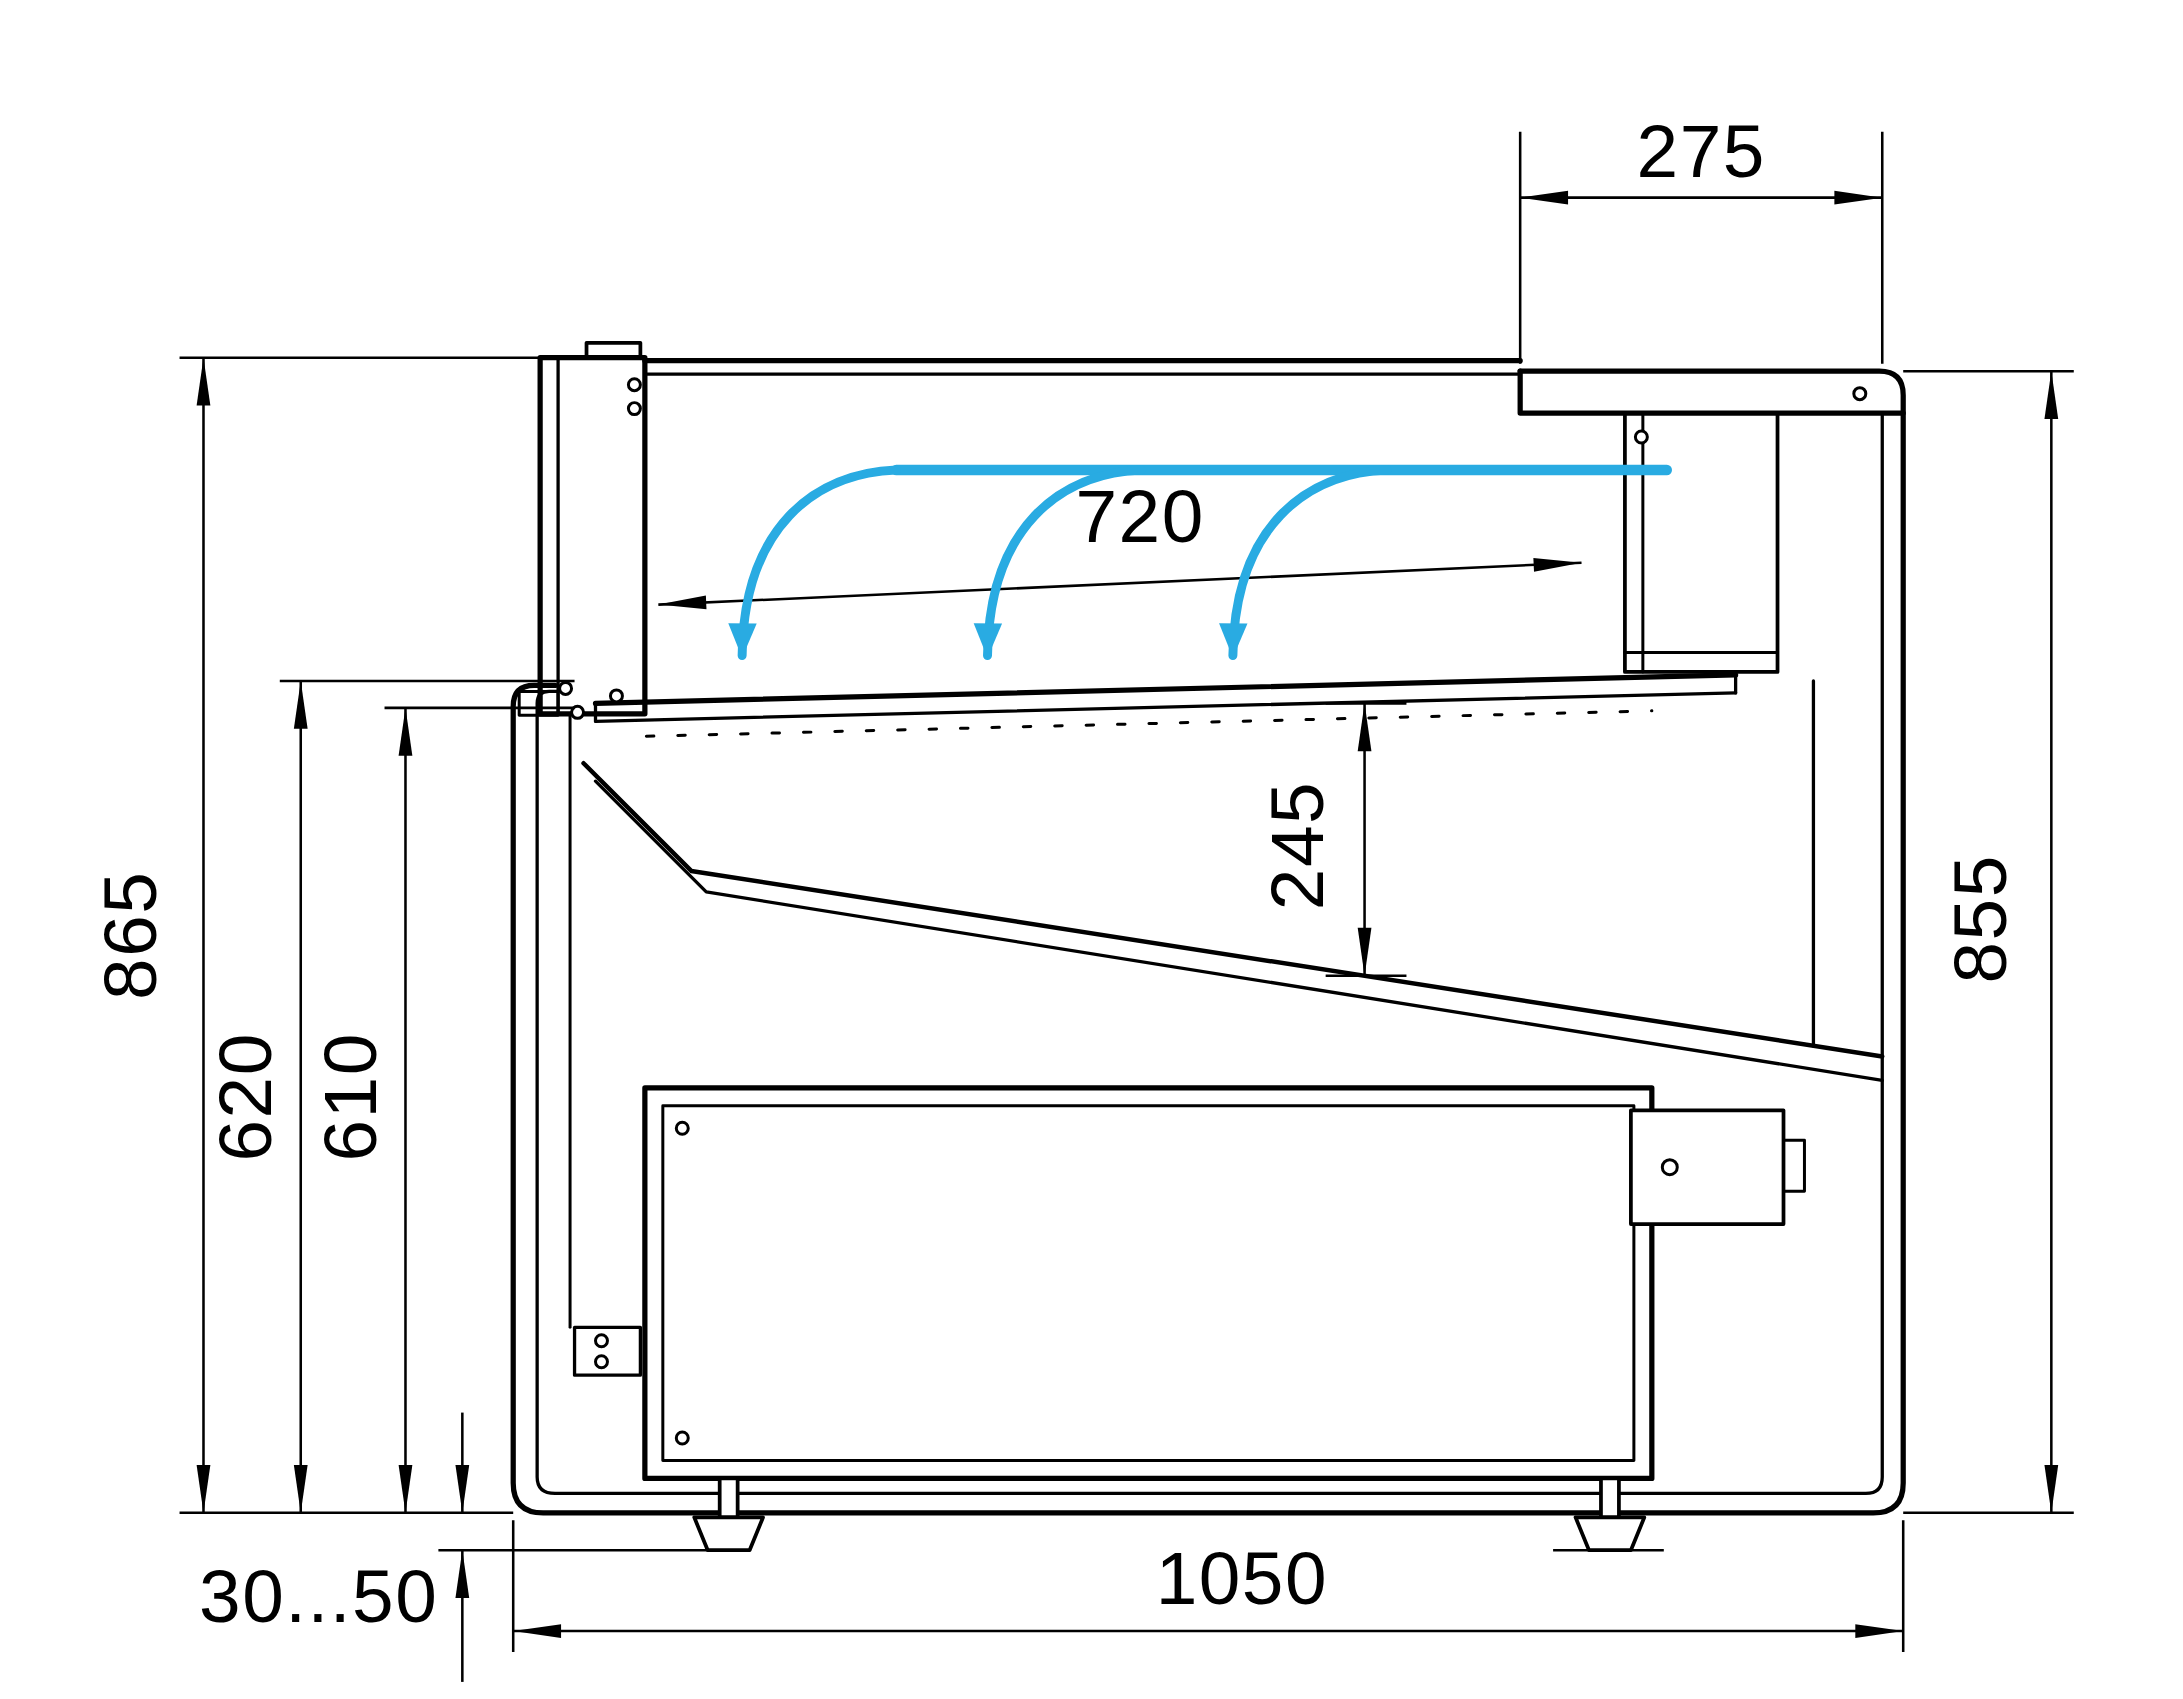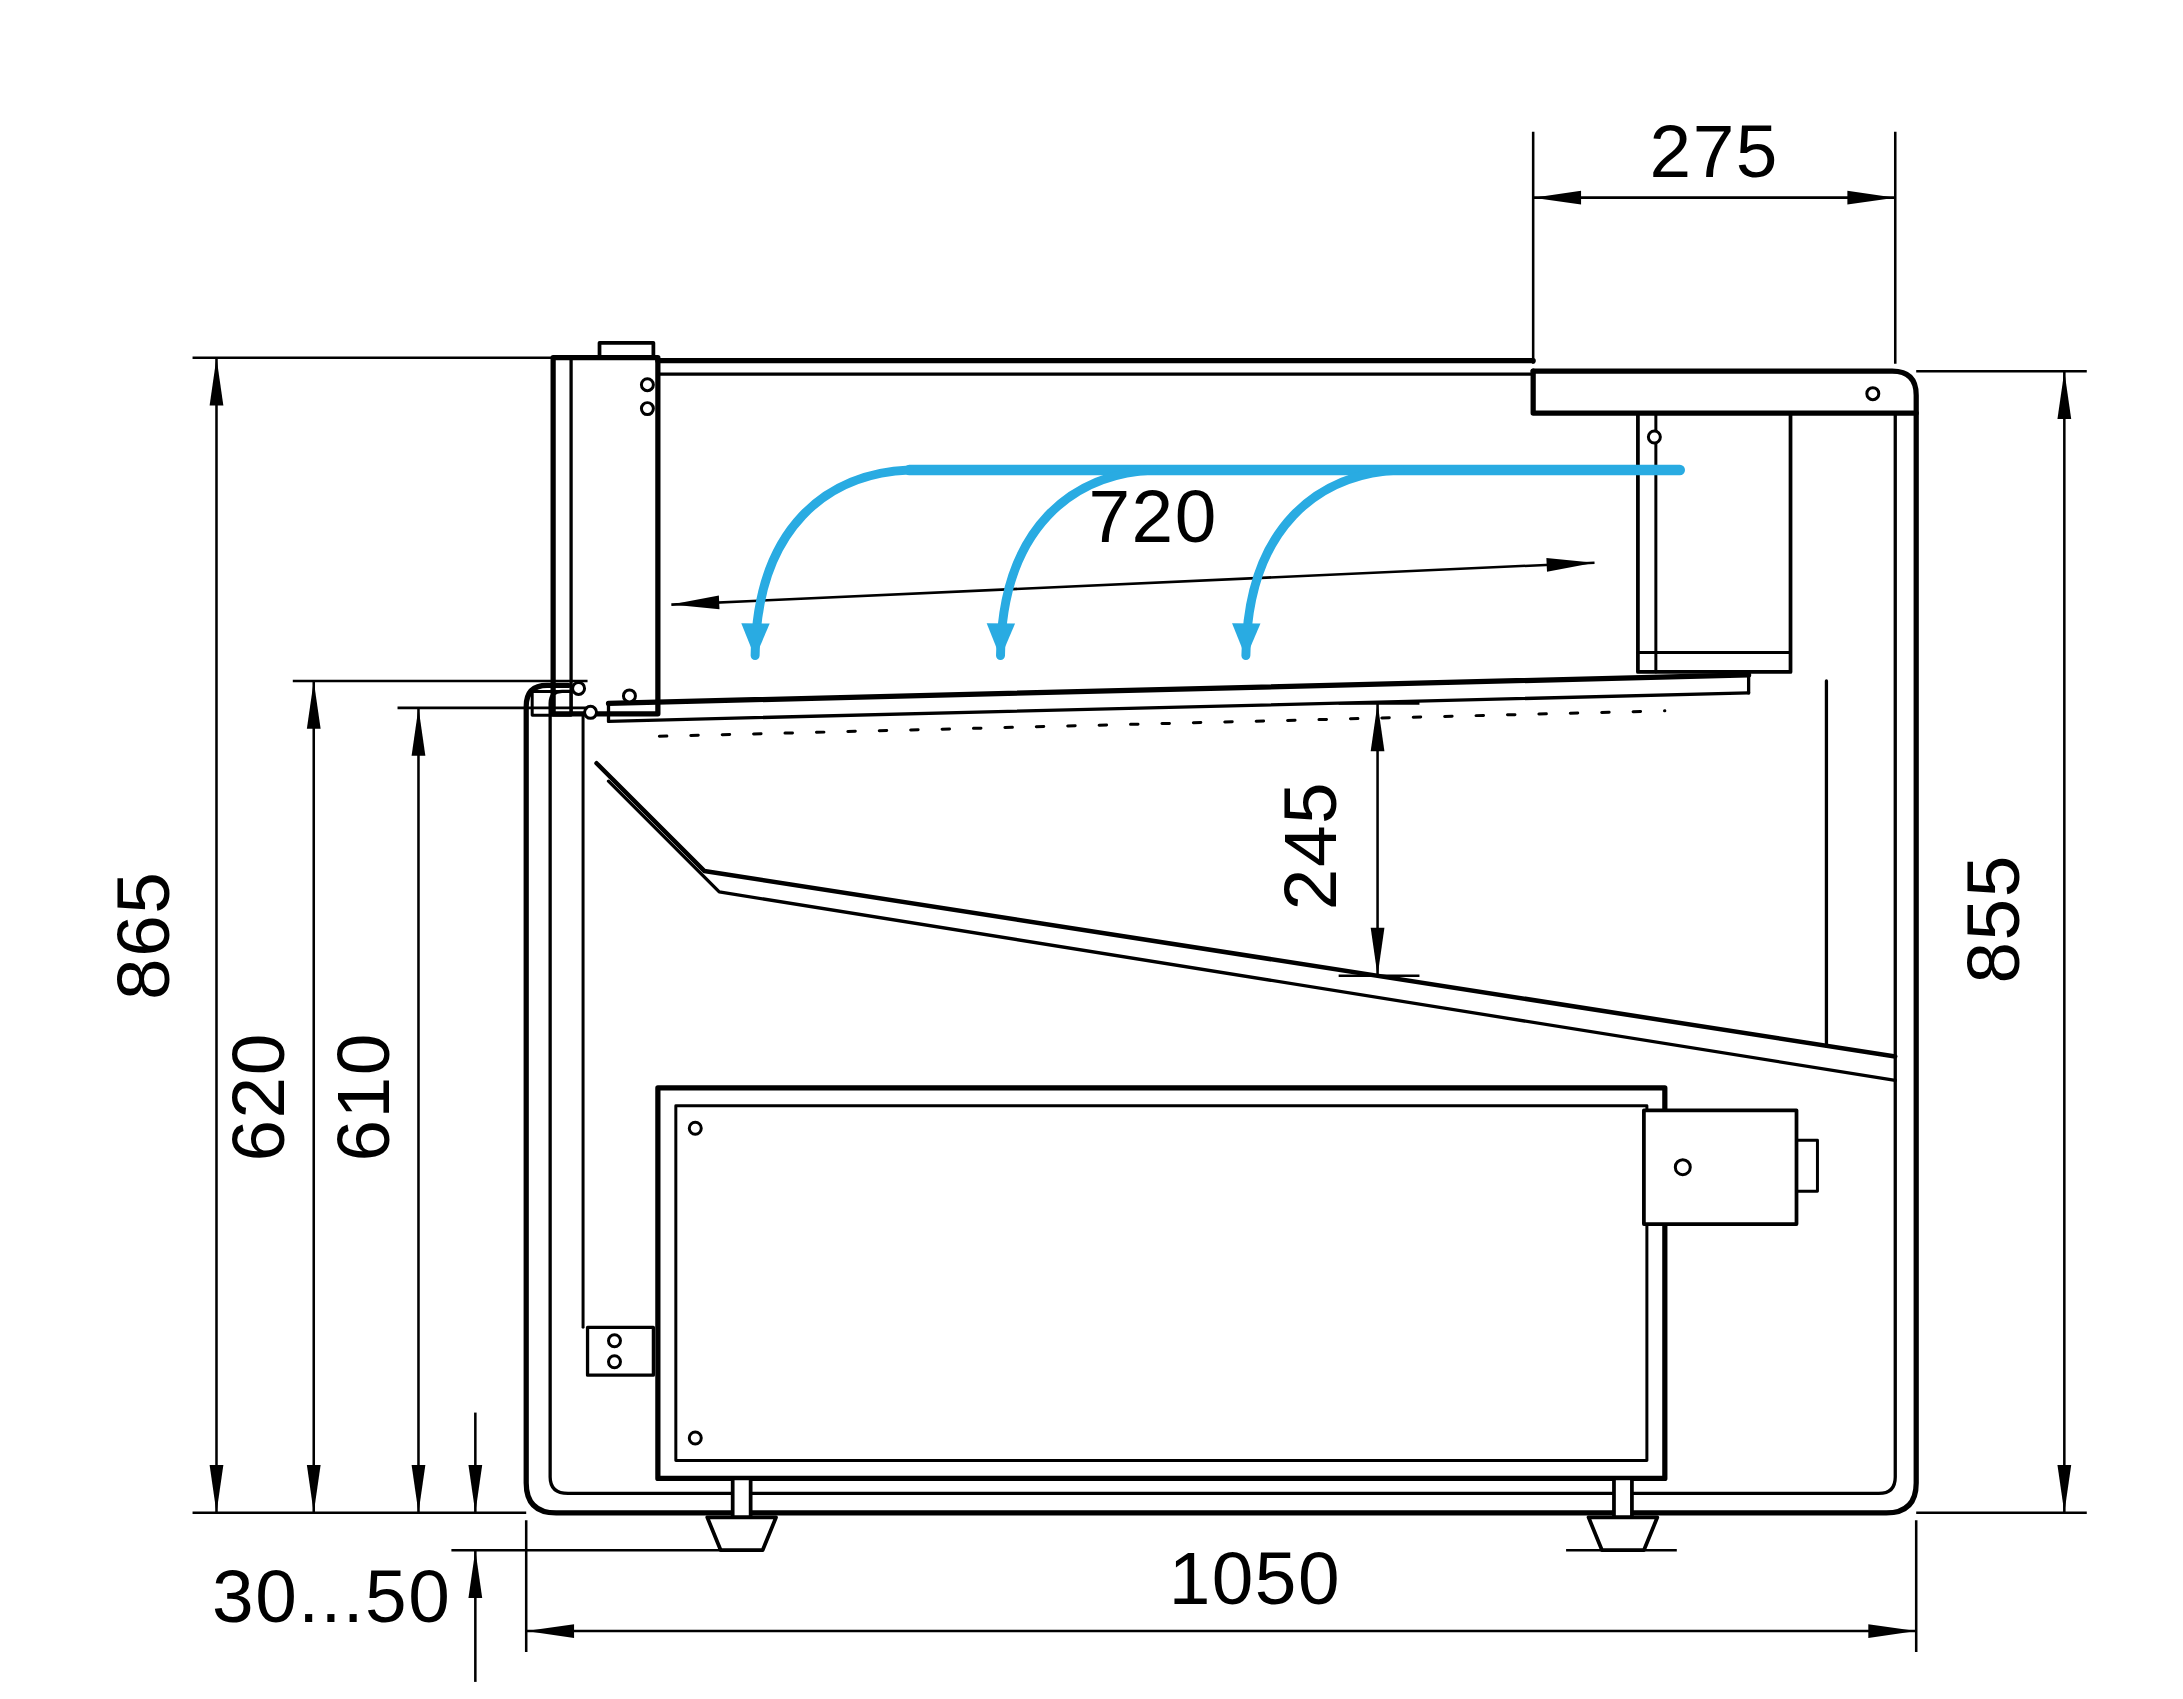--- a/index.html
+++ b/index.html
@@ -1,17 +1,17 @@
 <!DOCTYPE html>
 <html style="--line: #000000; --airflow: #29abe2; --background: #ffffff;font-size:12px"><head>
 <meta charset="utf-8">
 <style>
   :root { --line:#000000; --airflow:#29abe2; --background:#ffffff; }
   html,body { margin:0; padding:0; background:var(--background); }
-  .page { width:1898px; height:1700px; background:var(--background);margin-left:13px; }
+  .page { width:1898px; height:1700px; background:var(--background); }
   svg { display:block; }
   .stroke { stroke:var(--line); fill:none; stroke-linecap:round; stroke-linejoin:round; }
   .w35 { stroke-width:3.5; }
   .w30 { stroke-width:3; }
   .w25 { stroke-width:2.5; }
   .w22 { stroke-width:2.2; }
   .w20 { stroke-width:2; }
   .dimln { stroke:var(--line); fill:none; stroke-width:1.7; }
   .screw { stroke:var(--line); stroke-width:2; fill:var(--background); }
   .whitefill { fill:var(--background); }

